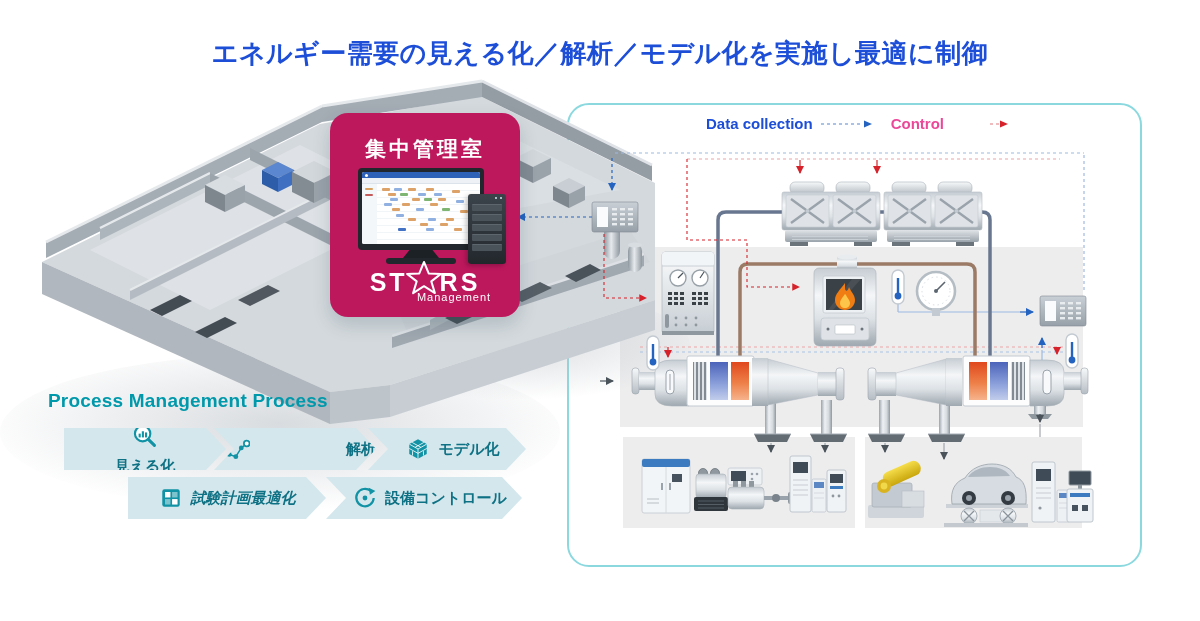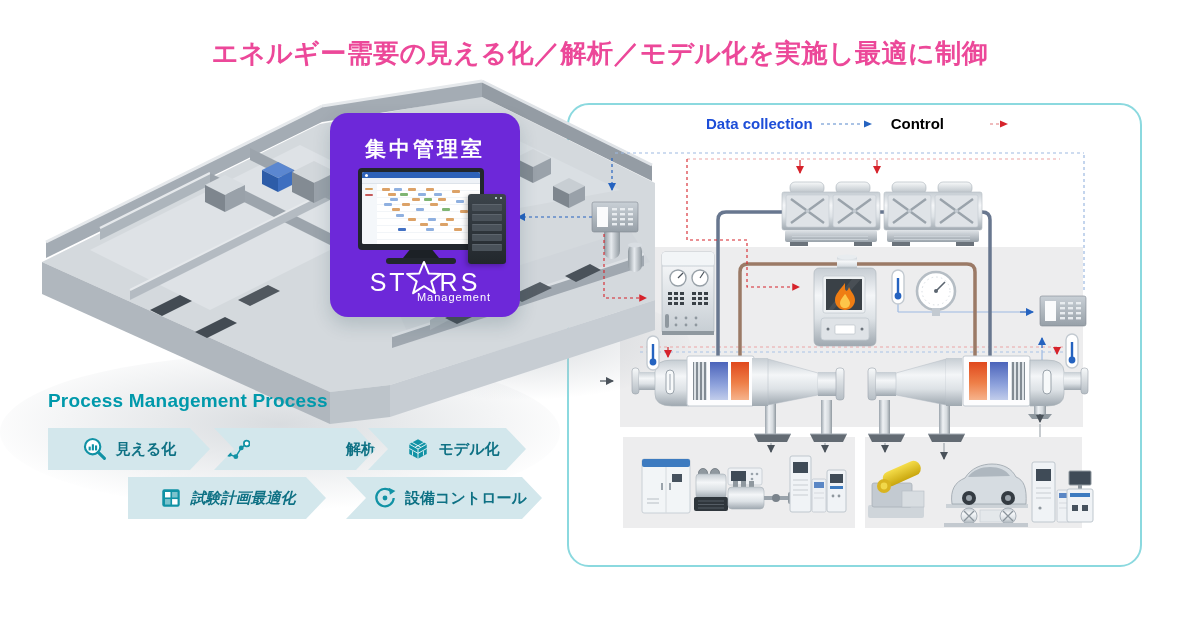--- a/index.html
+++ b/index.html
@@ -1,40 +1,40 @@
 <!DOCTYPE html>
 <html><head>
 <meta charset="utf-8">
 <style>
   html,body{margin:0;padding:0;background:#fff;}
   #stage{position:relative;width:1200px;height:621px;background:#fff;overflow:hidden;
          font-family:"Liberation Sans","DejaVu Sans",sans-serif;}
   
   .title{position:absolute;left:0;right:0;top:36px;text-align:center;
-         font-size:26px;font-weight:bold;color:#ec4899;letter-spacing:.5px;z-index:6;}
+         font-size:26px;font-weight:bold;color:#1d4ed8;letter-spacing:.5px;z-index:6;}
   
   .panel{position:absolute;left:567px;top:103px;width:571px;height:460px;
          border:2px solid #8bd9df;border-radius:22px;background:#fff;z-index:0;}
   .gbg{position:absolute;background:#ededee;z-index:1;}
   .gbg.center{left:620px;top:247px;width:463px;height:180px;}
   .gbg.bl{left:623px;top:437px;width:232px;height:91px;}
   .gbg.br{left:865px;top:437px;width:217px;height:91px;}
   
   .legend{position:absolute;left:706px;top:115px;display:flex;align-items:center;z-index:4;}
   .legend .lbl{font-size:15px;font-weight:bold;}
   .legend .blue{color:#1d4ed8;}
-  .legend .red{color:#000000;margin-left:18px;}
+  .legend .red{color:#ec4899;margin-left:18px;}
   .legend svg{display:block;}
   .legend .a1{margin-left:8px;}
   .legend .a2{margin-left:46px;}
   
   svg.factory{position:absolute;left:0;top:0;z-index:2;}
   svg.diagram{position:absolute;left:0;top:0;z-index:3;}
   
-  .croom{position:absolute;left:330px;top:113px;width:190px;height:204px;background:#6d28d9;
+  .croom{position:absolute;left:330px;top:113px;width:190px;height:204px;background:#be185d;
          border-radius:18px;z-index:4;box-shadow:0 8px 18px rgba(20,60,70,.18);}
   .croom .clabel{position:absolute;left:0;right:0;top:22px;text-align:center;color:#fff;
          font-size:21px;font-weight:bold;letter-spacing:3px;}
   .monitor{position:absolute;left:28px;top:55px;width:126px;height:82px;background:#22272d;
            border-radius:4px;padding:0;}
   .screen{position:absolute;left:4px;top:4px;right:4px;bottom:6px;background:#fff;border-radius:2px;overflow:hidden;}
   .s-top{position:absolute;left:0;top:0;right:0;height:6px;background:#2e62b8;}
   .s-top i{position:absolute;left:3px;top:2px;width:3px;height:3px;background:#fff;border-radius:50%;}
   .s-tool{position:absolute;left:0;top:6px;right:0;height:5px;background:#eef2f7;border-bottom:1px solid #dde3ea;}
   .s-side{position:absolute;left:0;top:12px;bottom:0;width:15px;background:#f4f7fa;border-right:1px solid #e2e8ee;}
@@ -51,40 +51,40 @@
        14px 26px #8fb0e0,26px 30px #dca267,46px 30px #8fb0e0,64px 30px #dca267,
        38px 35px #dca267,58px 35px #dca267,16px 40px #4472c4,44px 40px #8fb0e0,72px 40px #dca267;}
   .m-neck{position:absolute;left:73px;top:137px;width:36px;height:8px;background:#1c2126;
           clip-path:polygon(18% 0,82% 0,100% 100%,0 100%);}
   .m-base{position:absolute;left:56px;top:145px;width:70px;height:6px;background:#22272d;border-radius:3px;}
   .server{position:absolute;left:138px;top:81px;width:38px;height:70px;border-radius:3px;
           background:linear-gradient(#3c444b,#22272c);box-shadow:-2px 2px 5px rgba(0,0,0,.25);}
   .server i{position:absolute;left:4px;width:30px;height:6px;background:#4a525a;border-top:1px solid #5d656d;border-radius:1px;}
   .server .led{position:absolute;right:4px;top:3px;width:2px;height:2px;background:#cfe8ef;border-radius:50%;box-shadow:-5px 0 #cfe8ef;}
   .logo{position:absolute;left:0;right:0;top:155px;color:#fff;text-align:center;}
-  .logo-row{display:flex;align-items:center;justify-content:center;font-size:25px;letter-spacing:3px;font-weight:normal;}
+  .logo-row{display:flex;align-items:center;justify-content:center;font-size:25px;letter-spacing:3px;font-weight:bold;}
   .logo-row svg{margin:-10px -3px 0 -3px;}
   .logo-sub{font-size:11px;letter-spacing:1px;margin:-6px 0 0 58px;text-align:center;}
   
   .process{position:absolute;left:48px;top:390px;width:480px;z-index:5;}
   .p-head{font-size:19px;font-weight:bold;color:#0099ab;letter-spacing:.2px;}
   .prow{position:absolute;left:0;height:42px;}
   .prow.r1{top:38px;}
   .prow.r2{top:87px;}
   .step{position:absolute;top:0;height:42px;background:#d3e7ec;display:flex;align-items:center;
         justify-content:center;gap:8px;color:#0e7184;font-size:15px;font-weight:bold;}
   .step.flat{clip-path:polygon(0 0,calc(100% - 20px) 0,100% 50%,calc(100% - 20px) 100%,0 100%);}
   .step.notch{clip-path:polygon(0 0,calc(100% - 20px) 0,100% 50%,calc(100% - 20px) 100%,0 100%,20px 50%);
         padding-left:12px;}
   .step svg{flex:0 0 auto;}
-  .s1{left:0;width:162px;}
+  .s1{left:16px;width:162px;flex-direction:column;}
   .s2{left:166px;width:150px;justify-content:space-between;}
   .s3{left:320px;width:146px;}
   .s4{left:80px;width:198px;font-style:italic;}
-  .s5{left:298px;width:184px;}
+  .s5{left:278px;width:184px;}
 </style>
 </head>
 <body>
 
 <div id="stage">
 
   <div class="title">エネルギー需要の見える化／解析／モデル化を実施し最適に制御</div>
 
   <div class="panel"></div>
   <div class="gbg center"></div>

